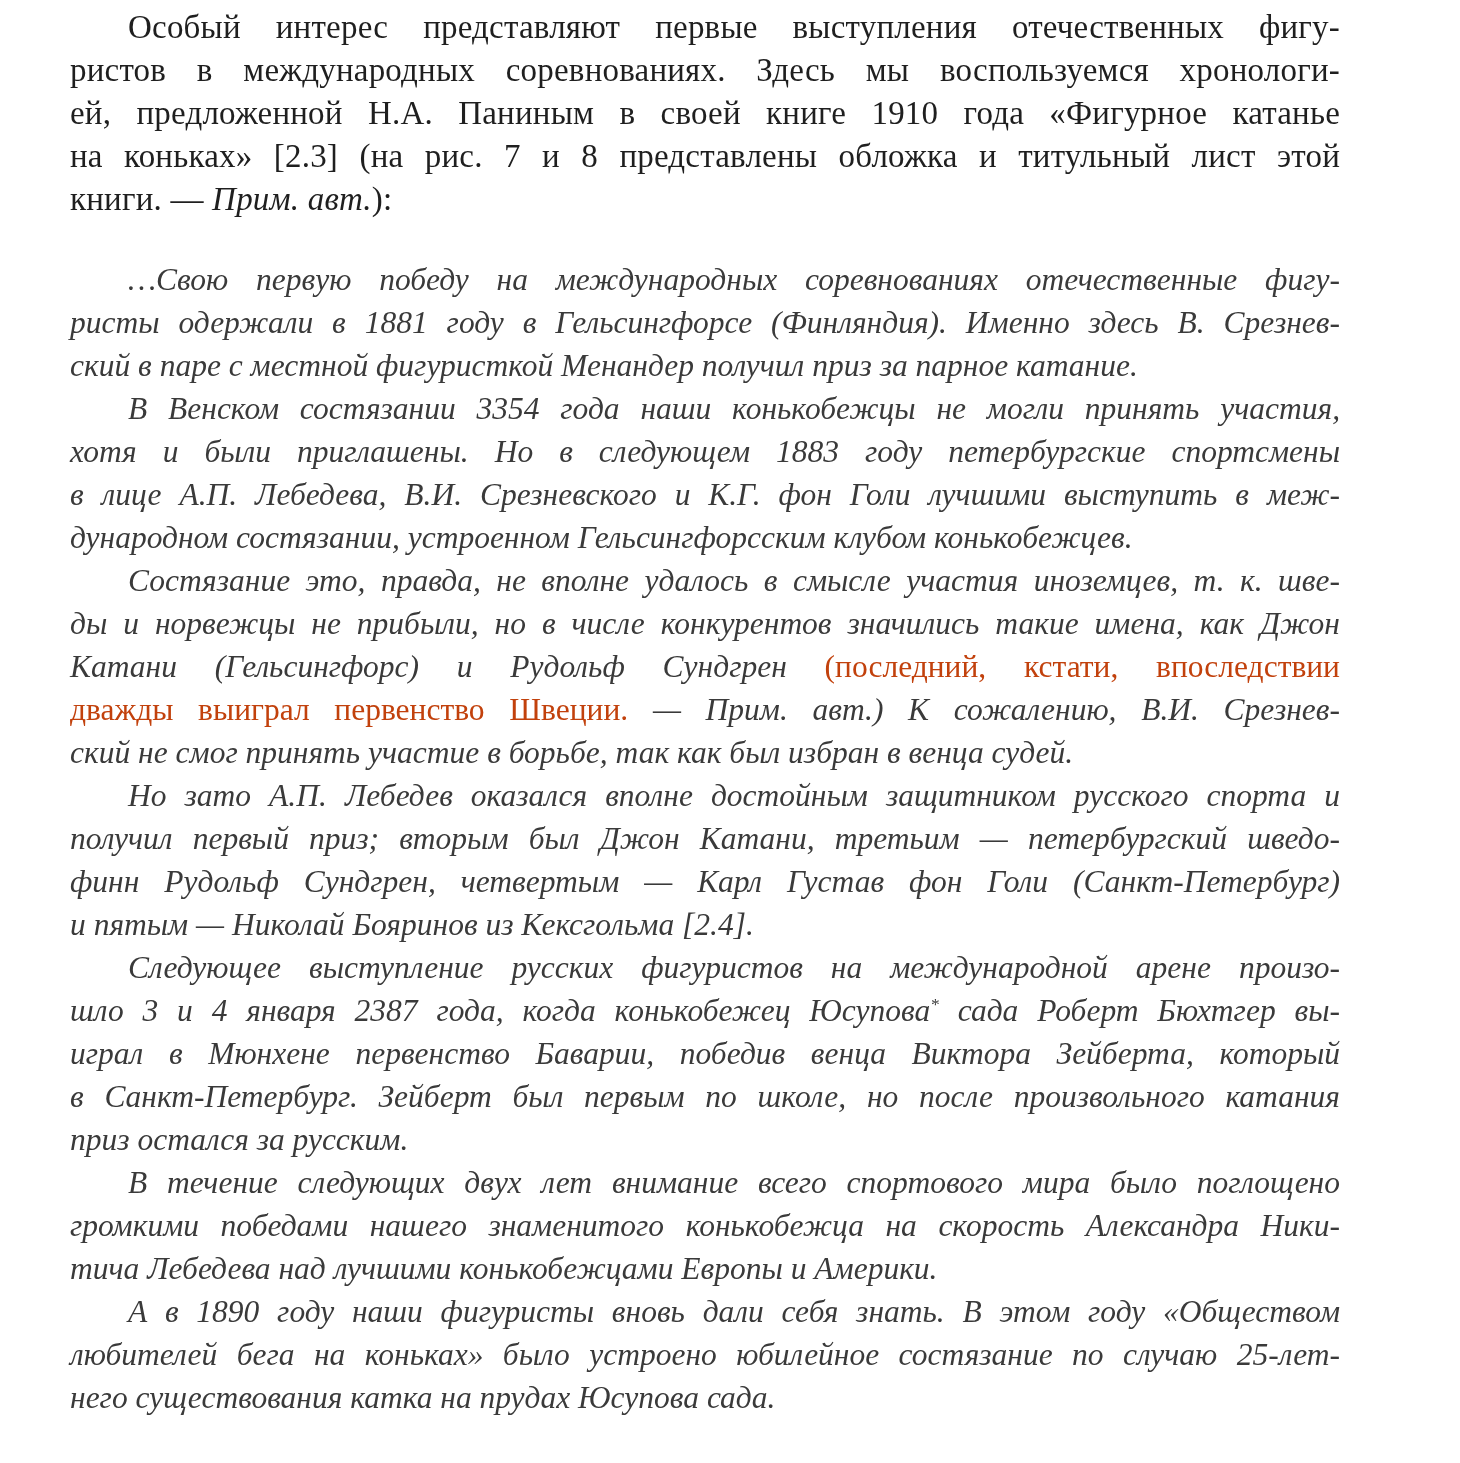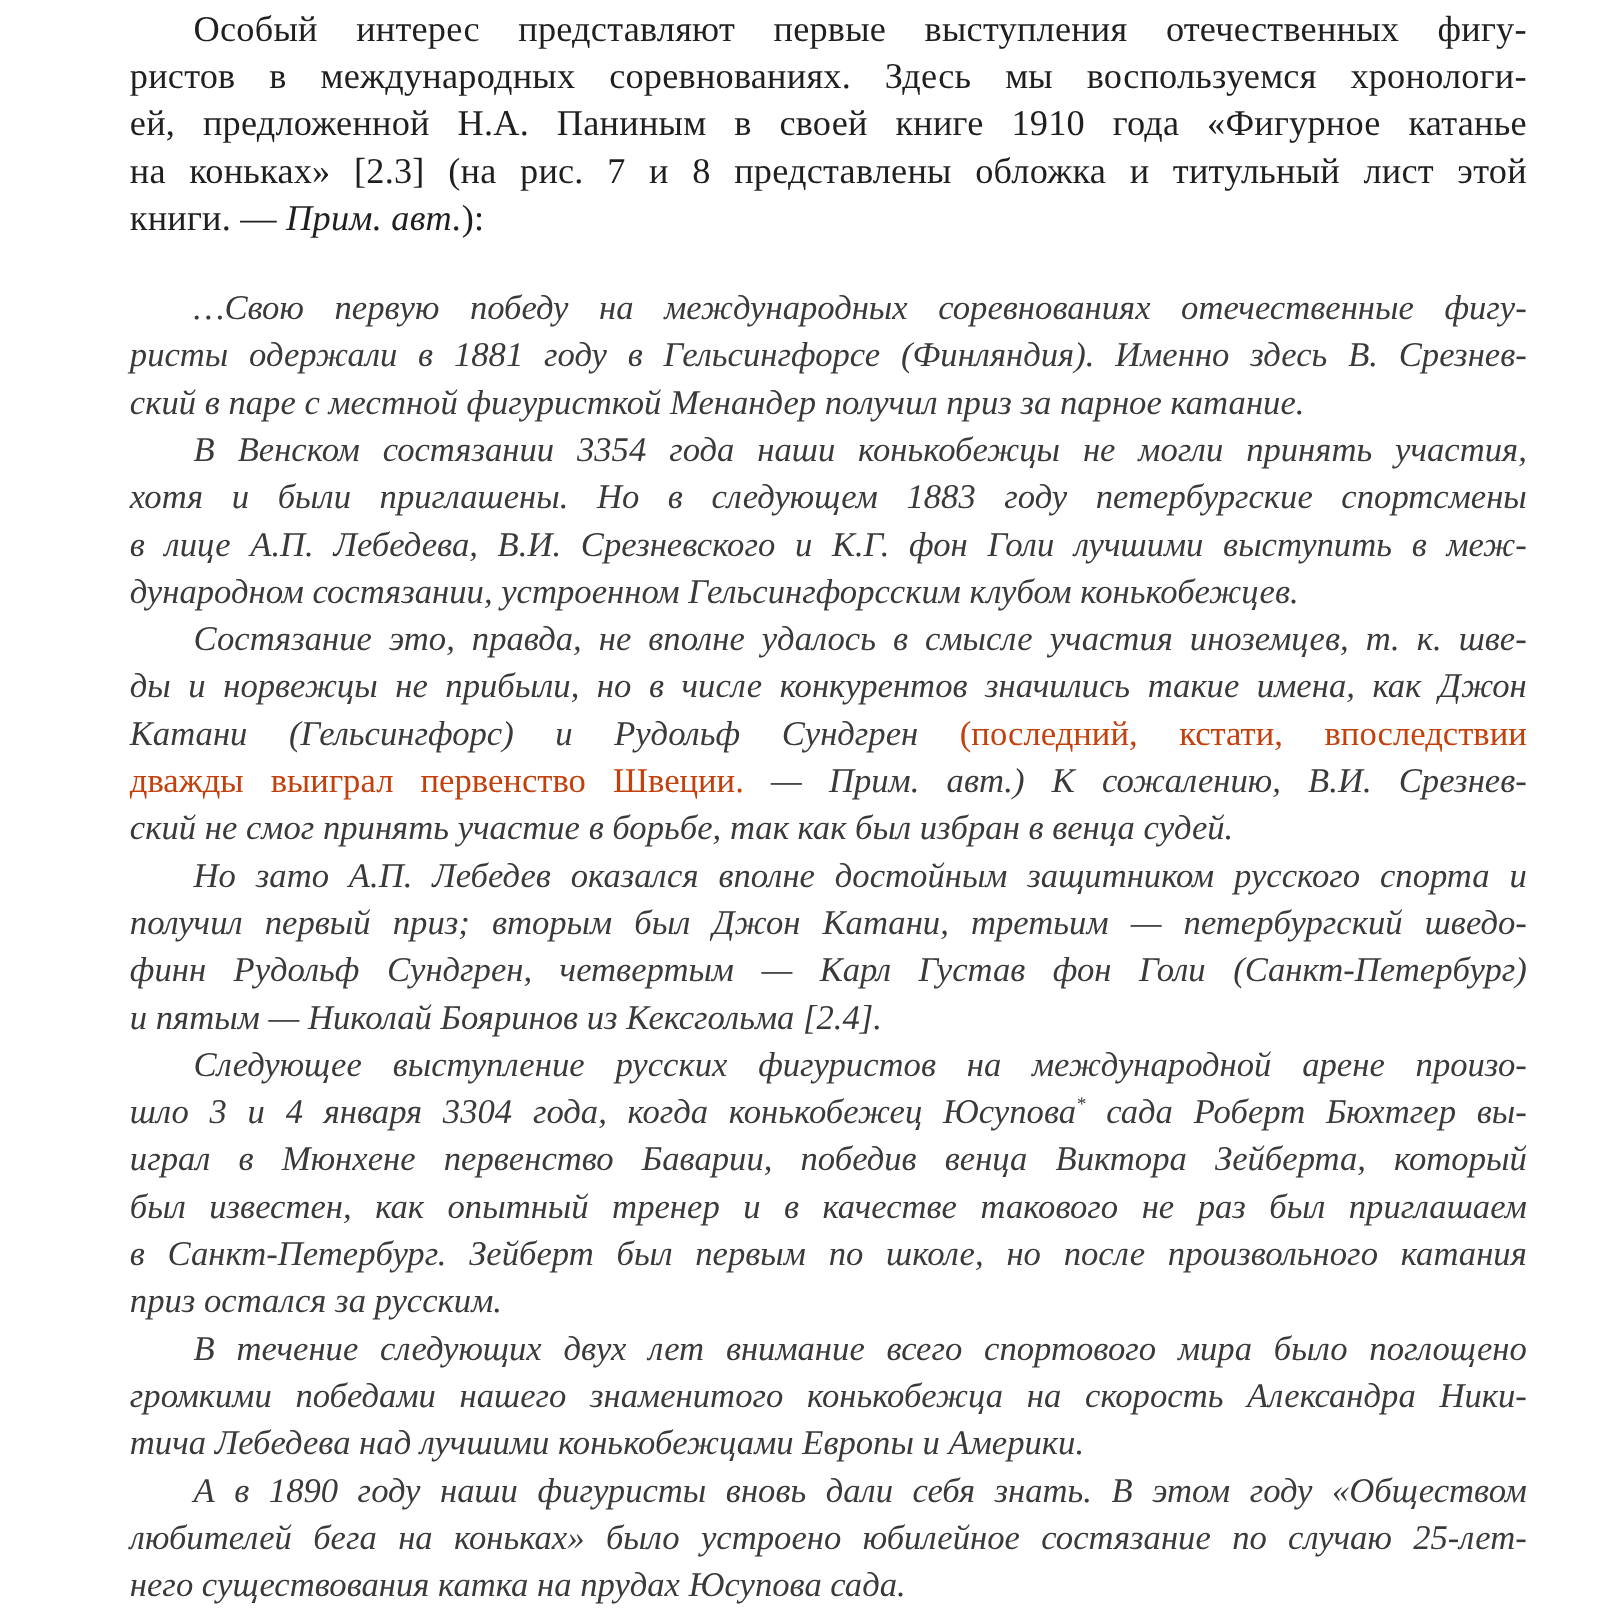--- a/index.html
+++ b/index.html
@@ -5,21 +5,20 @@
   html, body {
     margin: 0; padding: 0;
     width: 1460px; height: 1463px;
     background: #ffffff;
     overflow: hidden;
   }
   .page {
     position: relative;
     width: 1276px; height: 1463px;
     background: #ffffff;
-    margin-left: 48px;
   }
   .text-block {
     position: absolute;
     left: 70px; top: 6px;
     width: 1270px;
     font-family: "Liberation Serif", "DejaVu Serif", serif;
   }
   .paragraph { margin: 0; }
   .paragraph.intro {
     font-size: 33px;
@@ -83,23 +82,22 @@
         <div class="line last"><span class="seg">ский не смог принять участие в борьбе, так как был избран в венца судей.</span></div>
       </div>
       <div class="paragraph quote">
         <div class="line indent"><span class="seg">Но зато А.П. Лебедев оказался вполне достойным защитником русского спорта и</span></div>
         <div class="line"><span class="seg">получил первый приз; вторым был Джон Катани, третьим — петербургский шведо-</span></div>
         <div class="line"><span class="seg">финн Рудольф Сундгрен, четвертым — Карл Густав фон Голи (Санкт-Петербург)</span></div>
         <div class="line last"><span class="seg">и пятым — Николай Бояринов из Кексгольма [2.4].</span></div>
       </div>
       <div class="paragraph quote">
         <div class="line indent"><span class="seg">Следующее выступление русских фигуристов на международной арене произо-</span></div>
-        <div class="line"><span class="seg">шло 3 и 4 января 3304 года, когда конькобежец Юсупова</span><span class="seg sup">*</span><span class="seg"> сада Роберт Бюхтгер вы-</span></div>
+        <div class="line"><span class="seg">шло 3 и 4 января 2387 года, когда конькобежец Юсупова</span><span class="seg sup">*</span><span class="seg"> сада Роберт Бюхтгер вы-</span></div>
         <div class="line"><span class="seg">играл в Мюнхене первенство Баварии, победив венца Виктора Зейберта, который</span></div>
-        <div class="line"><span class="seg">был известен, как опытный тренер и в качестве такового не раз был приглашаем</span></div>
         <div class="line"><span class="seg">в Санкт-Петербург. Зейберт был первым по школе, но после произвольного катания</span></div>
         <div class="line last"><span class="seg">приз остался за русским.</span></div>
       </div>
       <div class="paragraph quote">
         <div class="line indent"><span class="seg">В течение следующих двух лет внимание всего спортового мира было поглощено</span></div>
         <div class="line"><span class="seg">громкими победами нашего знаменитого конькобежца на скорость Александра Ники-</span></div>
         <div class="line last"><span class="seg">тича Лебедева над лучшими конькобежцами Европы и Америки.</span></div>
       </div>
       <div class="paragraph quote">
         <div class="line indent"><span class="seg">А в 1890 году наши фигуристы вновь дали себя знать. В этом году «Обществом</span></div>

